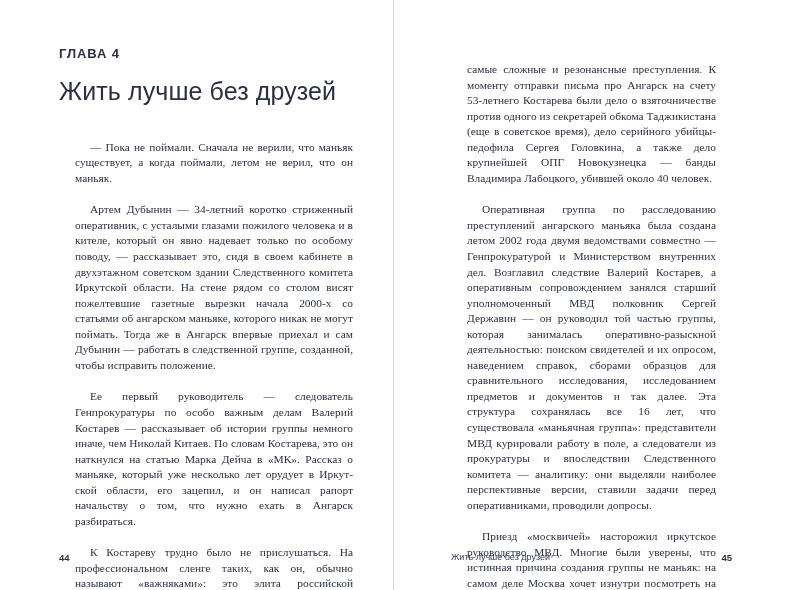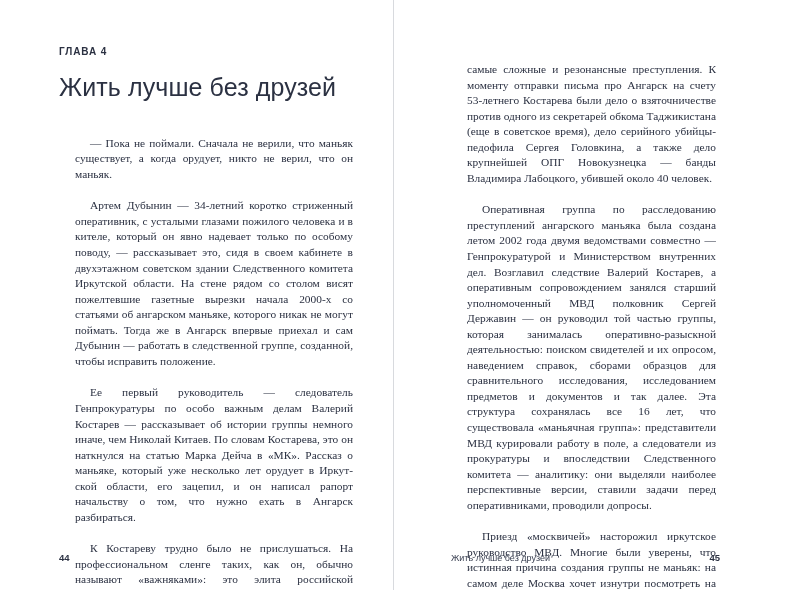--- a/index.html
+++ b/index.html
@@ -39,21 +39,21 @@
     padding: 46px 24px 0 59px;
   }
   .page-right {
     padding: 46px 54px 0 58px;
   }
 
   
   .chapter-label {
     font-family: "Liberation Sans", sans-serif;
     font-weight: bold;
-    font-size: 10px;
+    font-size: 13px;
     letter-spacing: 0.9px;
     color: #2b3142;
     margin: 0 0 16px 0;
   }
   .chapter-title {
     font-family: "Liberation Sans", sans-serif;
     font-weight: normal;
     font-size: 25px;
     line-height: 1.15;
     color: #2b3142;
@@ -76,23 +76,23 @@
   }
   .body-text p.no-indent {
     text-indent: 0;
   }
 
   
   .footer {
     position: absolute;
     bottom: 27px;
     left: 0;
-    right: 12px;
+    right: 0;
     display: flex;
-    align-items: flex-end;
+    align-items: flex-start;
     font-family: "Liberation Sans", sans-serif;
     font-size: 9px;
     color: #2b3142;
   }
   .footer-left {
     padding: 0 24px 0 59px;
   }
   .footer-right {
     padding: 0 54px 0 58px;
     justify-content: space-between;
@@ -111,21 +111,21 @@
 
 <div class="spread">
 
   <div class="gutter-line"></div>
 
   <div class="page page-left">
     <div class="chapter-label">ГЛАВА 4</div>
     <h1 class="chapter-title">Жить лучше без друзей</h1>
 
     <div class="body-text">
-      <p>— Пока не поймали. Сначала не верили, что маньяк суще­ствует, а когда орудует, никто не верил, что он маньяк.</p>
+      <p>— Пока не поймали. Сначала не верили, что маньяк суще­ствует, а когда поймали, летом не верил, что он маньяк.</p>
       <p>Артем Дубынин — 34-летний коротко стриженный оператив­ник, с усталыми глазами пожилого человека и в кителе, кото­рый он явно надевает только по особому поводу, — расска­зывает это, сидя в своем кабинете в двухэтажном советском здании Следственного комитета Иркутской области. На стене рядом со столом висят пожелтевшие газетные вырезки начала 2000-х со статьями об ангарском маньяке, которого никак не могут поймать. Тогда же в Ангарск впервые приехал и сам Дубы­нин — работать в следственной группе, созданной, чтобы испра­вить положение.</p>
       <p>Ее первый руководитель — следователь Генпрокуратуры по особо важным делам Валерий Костарев — рассказывает об истории группы немного иначе, чем Николай Китаев. По словам Костарева, это он наткнулся на статью Марка Дейча в «МК». Рассказ о маньяке, который уже несколько лет орудует в Иркут­ской области, его зацепил, и он написал рапорт начальству о том, что нужно ехать в Ангарск разбираться.</p>
       <p>К Костареву трудно было не прислушаться. На профессио­нальном сленге таких, как он, обычно называют «важняками»: это элита российской прокуратуры, люди, которым поручают</p>
     </div>
 
     <div class="footer footer-left">
       <span class="folio">44</span>
     </div>
   </div>
 

